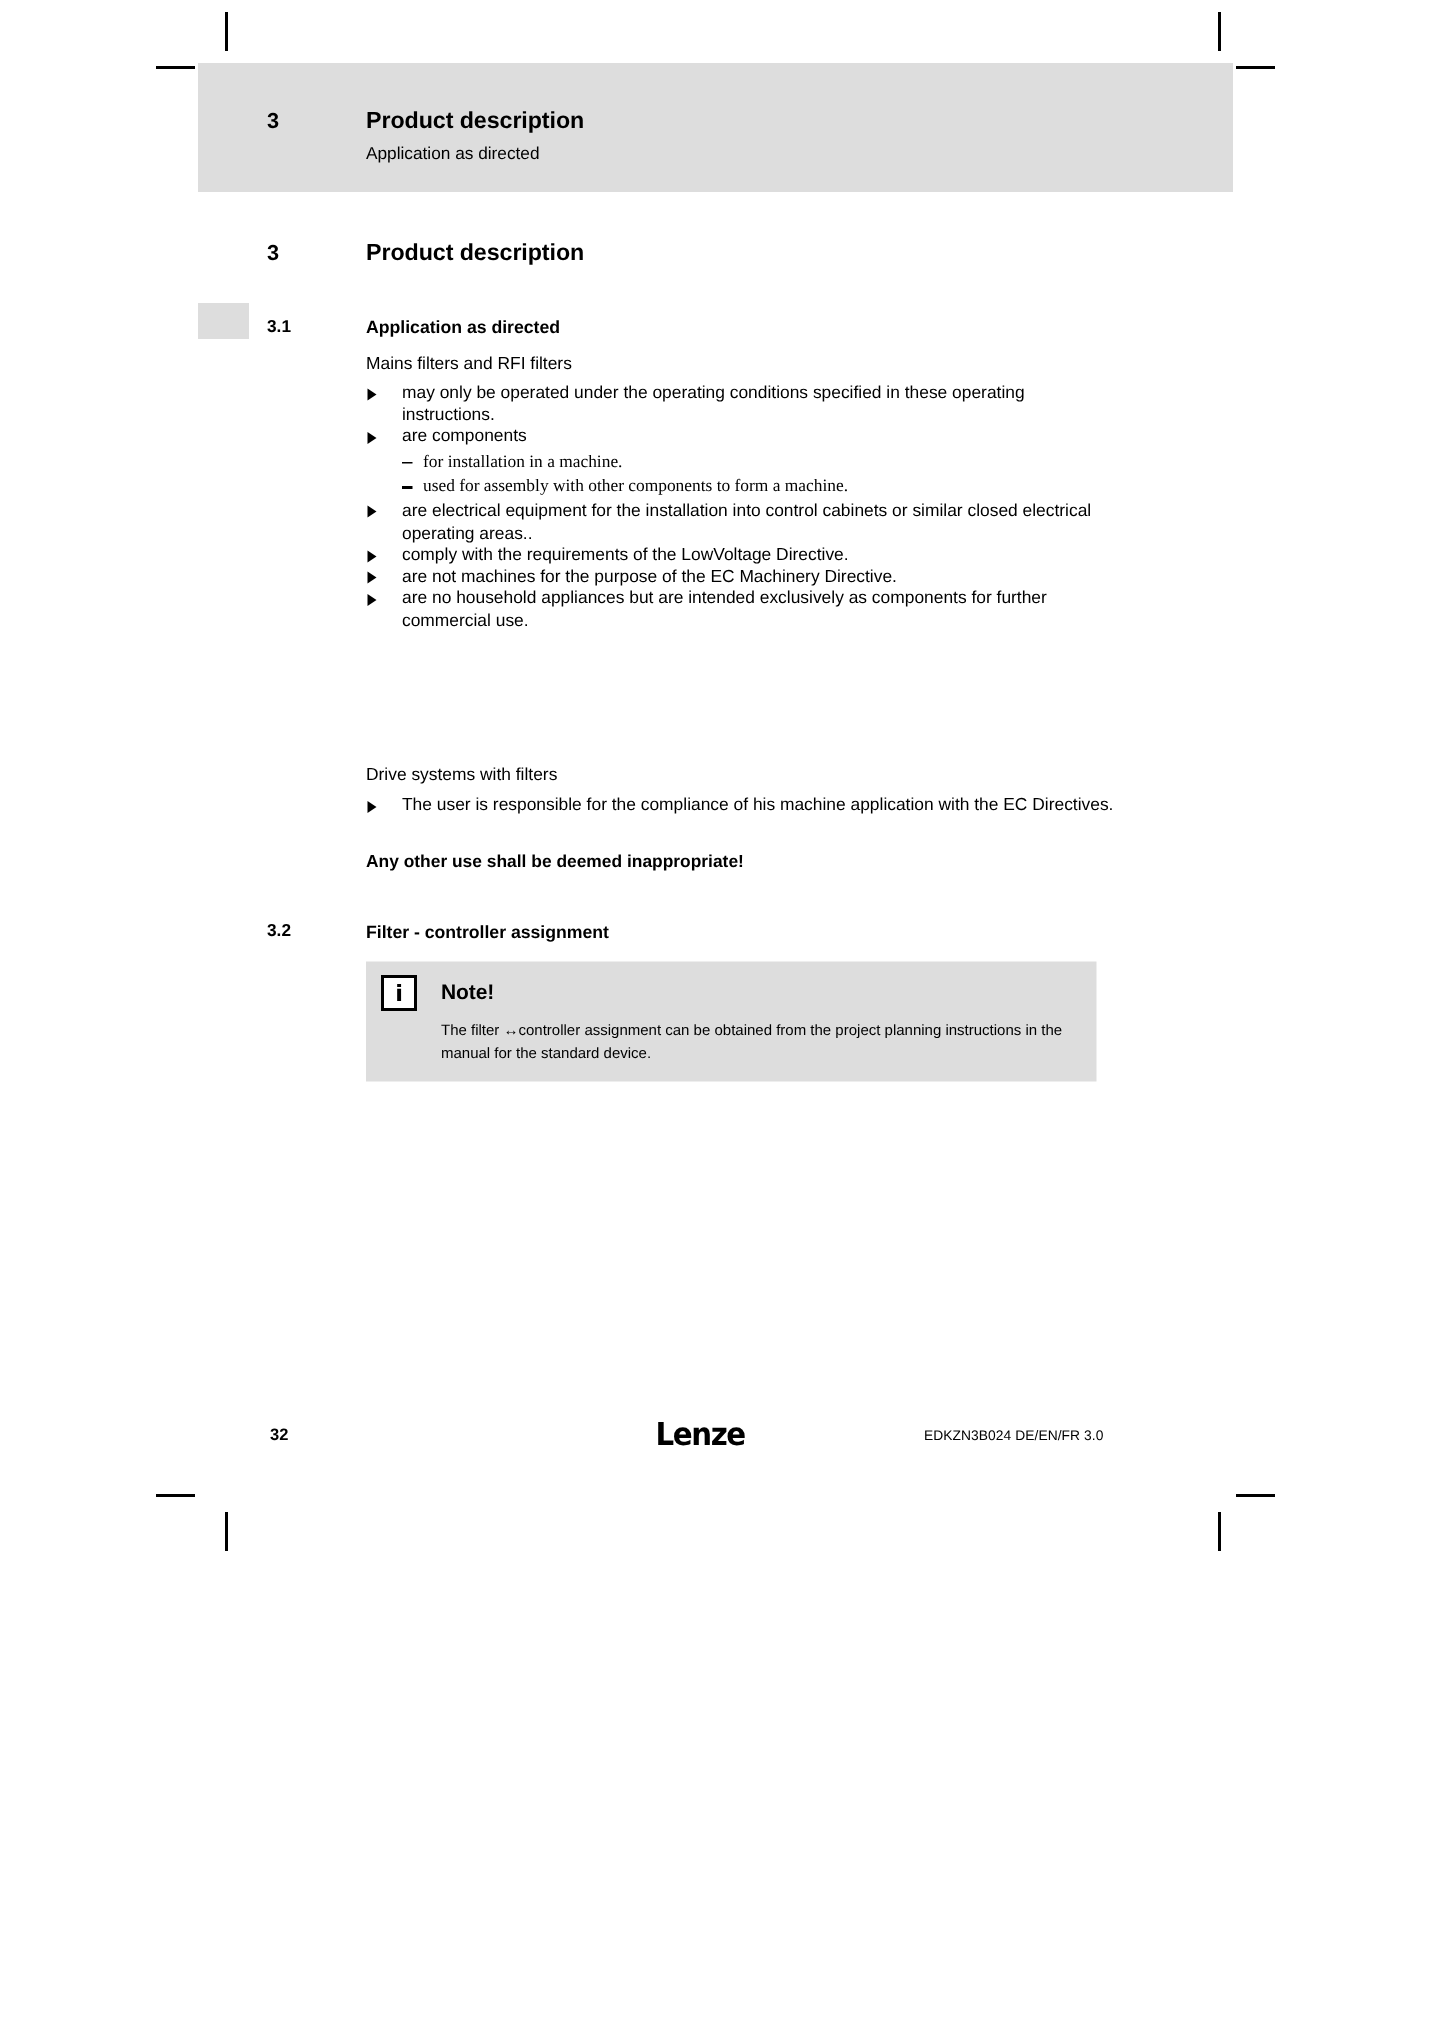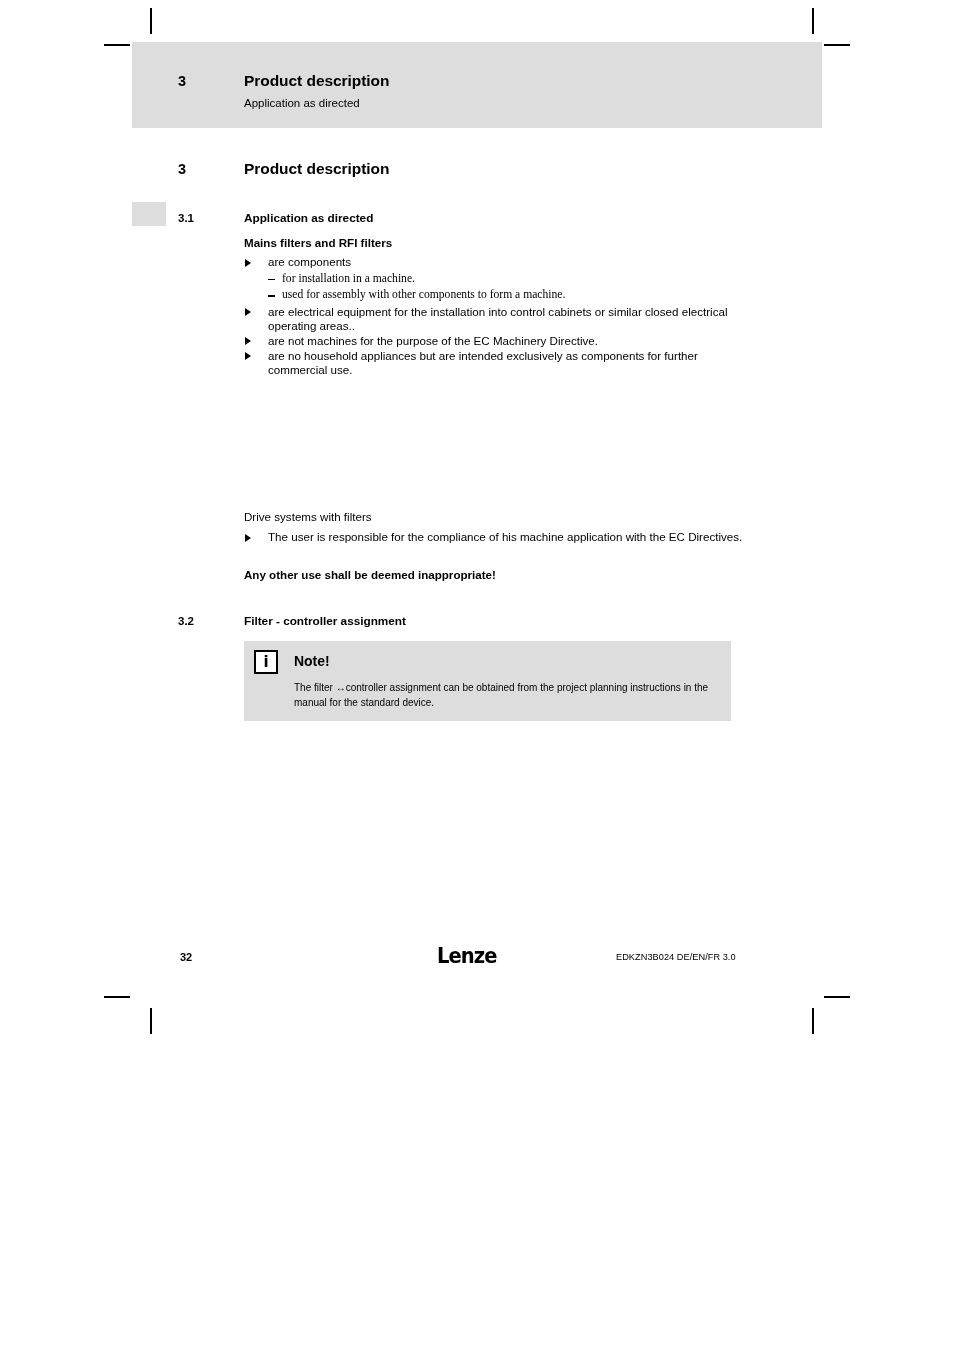--- a/index.html
+++ b/index.html
@@ -110,21 +110,21 @@
   .sec32-title { top: 614px; }
 
   
   .body-col {
     position: absolute;
     left: 244px;
     width: 492px;
     font-size: 11.6px;
     line-height: 14.6px;
   }
-  .lead-1 { top: 236px; font-weight: bold; }
+  .lead-1 { top: 236px; }
   .lead-2 { top: 510px; }
 
   .bold-note {
     position: absolute;
     left: 244px;
     top: 568px;
     font-size: 11.6px;
     font-weight: bold;
     line-height: 14.6px;
   }
@@ -283,40 +283,48 @@
 <div class="chapter-title">Product description</div>
 
 <div class="section-tab"></div>
 
 <div class="sec-num sec31-num">3.1</div>
 <div class="sec-title sec31-title">Application as directed</div>
 
 <div class="body-col lead-1">Mains filters and RFI filters</div>
 
 <ul class="bullet-list bl-main">
+  <li class="bullet-item">
+    <span class="bullet-glyph"></span>
+    <span>may only be operated under the operating conditions specified in these operating instructions.</span>
+  </li>
   <li class="bullet-item">
     <span class="bullet-glyph"></span>
     <span>are components</span>
     <ul class="sub-list">
       <li class="sub-item">
         <span class="dash-glyph"></span>
         <span>for installation in a machine.</span>
       </li>
       <li class="sub-item">
         <span class="dash-glyph"></span>
         <span>used for assembly with other components to form a machine.</span>
       </li>
     </ul>
   </li>
   <li class="bullet-item">
     <span class="bullet-glyph"></span>
     <span>are electrical equipment for the installation into control cabinets or similar closed electrical operating areas..</span>
   </li>
   <li class="bullet-item">
     <span class="bullet-glyph"></span>
+    <span>comply with the requirements of the LowVoltage Directive.</span>
+  </li>
+  <li class="bullet-item">
+    <span class="bullet-glyph"></span>
     <span>are not machines for the purpose of the EC Machinery Directive.</span>
   </li>
   <li class="bullet-item">
     <span class="bullet-glyph"></span>
     <span>are no household appliances but are intended exclusively as components for further commercial use.</span>
   </li>
 </ul>
 
 <div class="body-col lead-2">Drive systems with filters</div>
 

